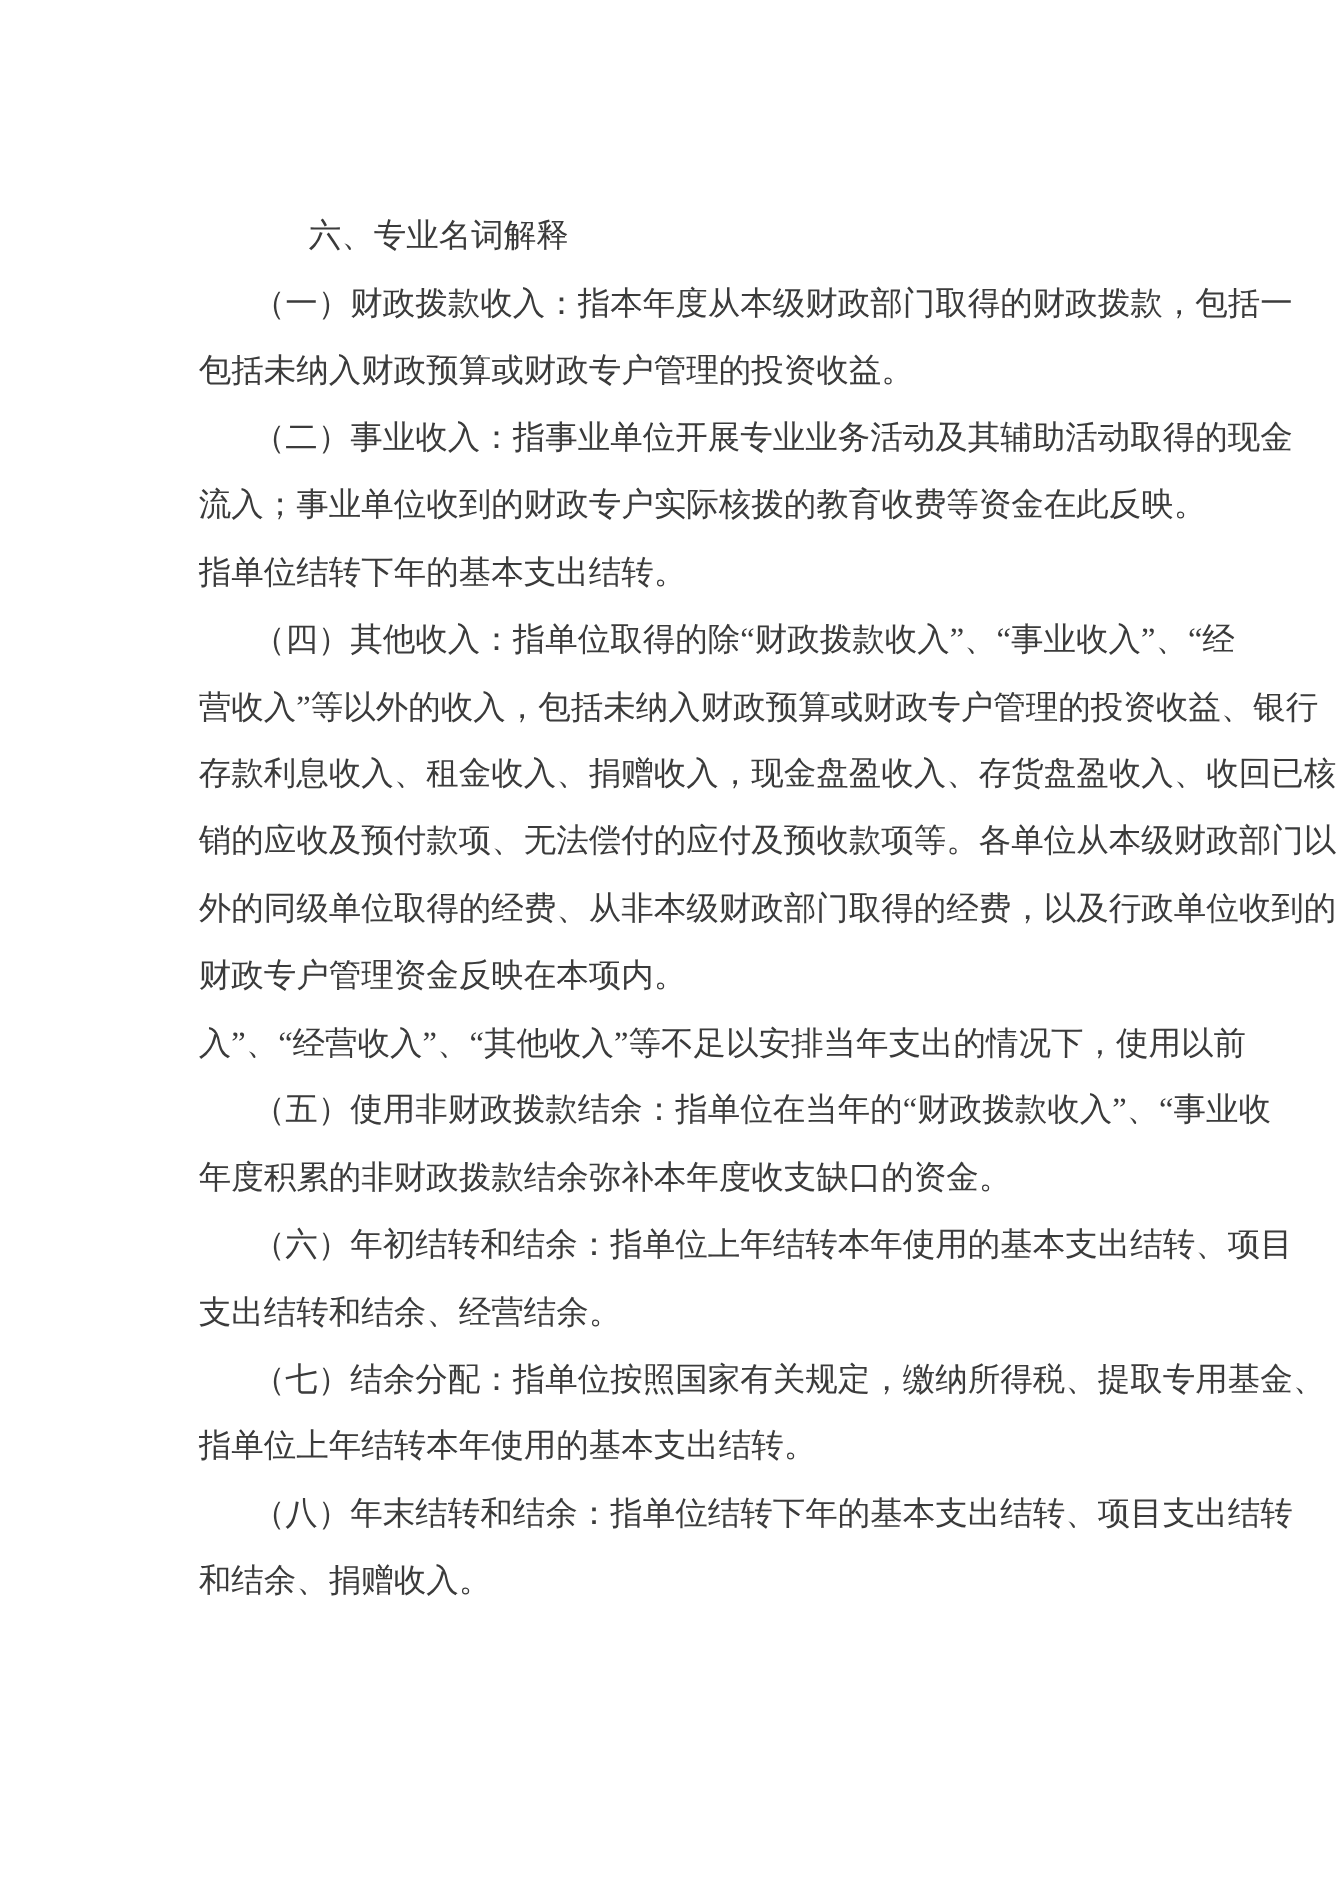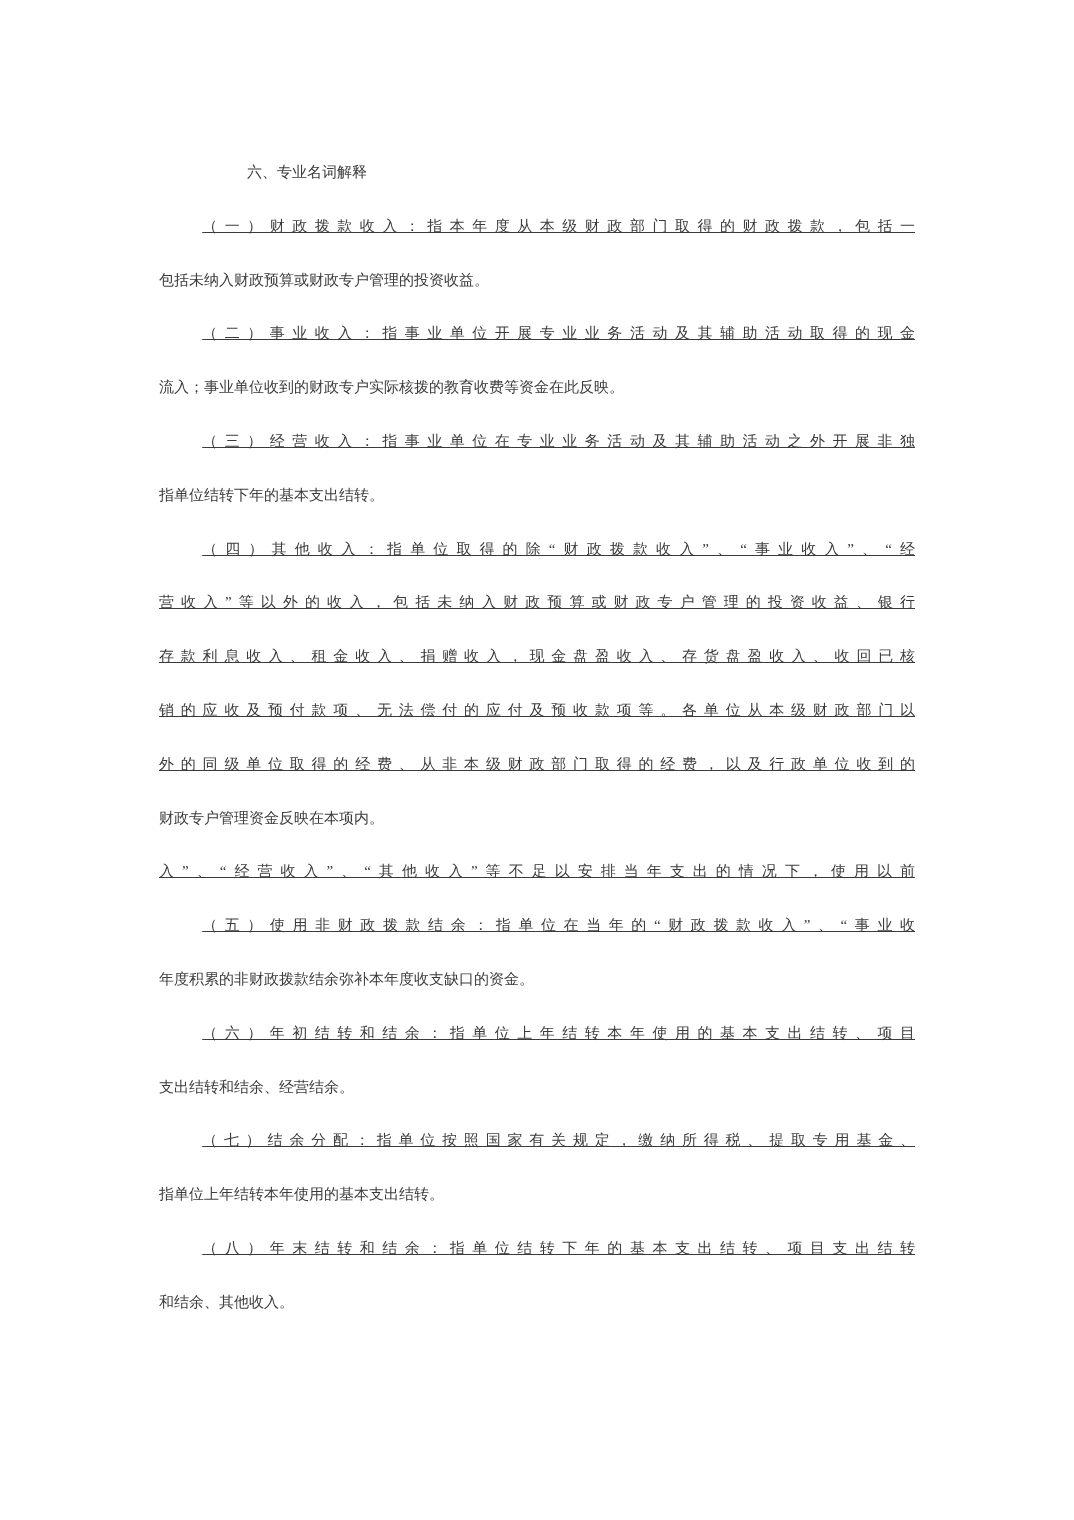--- a/index.html
+++ b/index.html
@@ -12,39 +12,38 @@
   .page {
     position: relative;
     width: 1074px;
     height: 1520px;
     overflow: hidden;
     background: #ffffff;
   }
   .content {
     position: absolute;
     left: 159px;
-    top: 146px;
+    top: 162px;
     width: 756px;
-    font-size: 15px;
+    font-size: 26px;
     color: #3b3b3b;
     letter-spacing: 0;
   }
   .line {
     height: 53.8px;
     line-height: 53.8px;
     white-space: nowrap;
     overflow: visible;
     text-align: left;
   }
   
   .line.justify {
     text-align: justify;
     text-align-last: justify;
     text-justify: inter-character;
-    text-decoration: underline;
   }
   
   .line.indent { text-indent: 43.2px; }
   
   .line.title-indent { text-indent: 88px; }
   .paragraph { margin: 0; padding: 0; }
 </style>
 </head>
 <body style="background: rgb(255, 255, 255);">
 
@@ -54,21 +53,20 @@
     <div>
         <div class="paragraph">
           <div class="line indent justify">（一）财政拨款收入：指本年度从本级财政部门取得的财政拨款，包括一</div>
           <div class="line">包括未纳入财政预算或财政专户管理的投资收益。</div>
         </div>
         <div class="paragraph">
           <div class="line indent justify">（二）事业收入：指事业单位开展专业业务活动及其辅助活动取得的现金</div>
           <div class="line">流入；事业单位收到的财政专户实际核拨的教育收费等资金在此反映。</div>
         </div>
         <div class="paragraph">
-          <div class="line indent justify">（三）经营收入：指事业单位在专业业务活动及其辅助活动之外开展非独</div>
           <div class="line">指单位结转下年的基本支出结转。</div>
         </div>
         <div class="paragraph">
           <div class="line indent justify">（四）其他收入：指单位取得的除“财政拨款收入”、“事业收入”、“经</div>
           <div class="line justify">营收入”等以外的收入，包括未纳入财政预算或财政专户管理的投资收益、银行</div>
           <div class="line justify">存款利息收入、租金收入、捐赠收入，现金盘盈收入、存货盘盈收入、收回已核</div>
           <div class="line justify">销的应收及预付款项、无法偿付的应付及预收款项等。各单位从本级财政部门以</div>
           <div class="line justify">外的同级单位取得的经费、从非本级财政部门取得的经费，以及行政单位收到的</div>
           <div class="line">财政专户管理资金反映在本项内。</div>
         </div>
@@ -80,17 +78,17 @@
         <div class="paragraph">
           <div class="line indent justify">（六）年初结转和结余：指单位上年结转本年使用的基本支出结转、项目</div>
           <div class="line">支出结转和结余、经营结余。</div>
         </div>
         <div class="paragraph">
           <div class="line indent justify">（七）结余分配：指单位按照国家有关规定，缴纳所得税、提取专用基金、</div>
           <div class="line">指单位上年结转本年使用的基本支出结转。</div>
         </div>
         <div class="paragraph">
           <div class="line indent justify">（八）年末结转和结余：指单位结转下年的基本支出结转、项目支出结转</div>
-          <div class="line">和结余、其他收入。</div>
+          <div class="line">和结余、捐赠收入。</div>
         </div>
       </div>
   </div>
 </div>
 
 </body></html>

